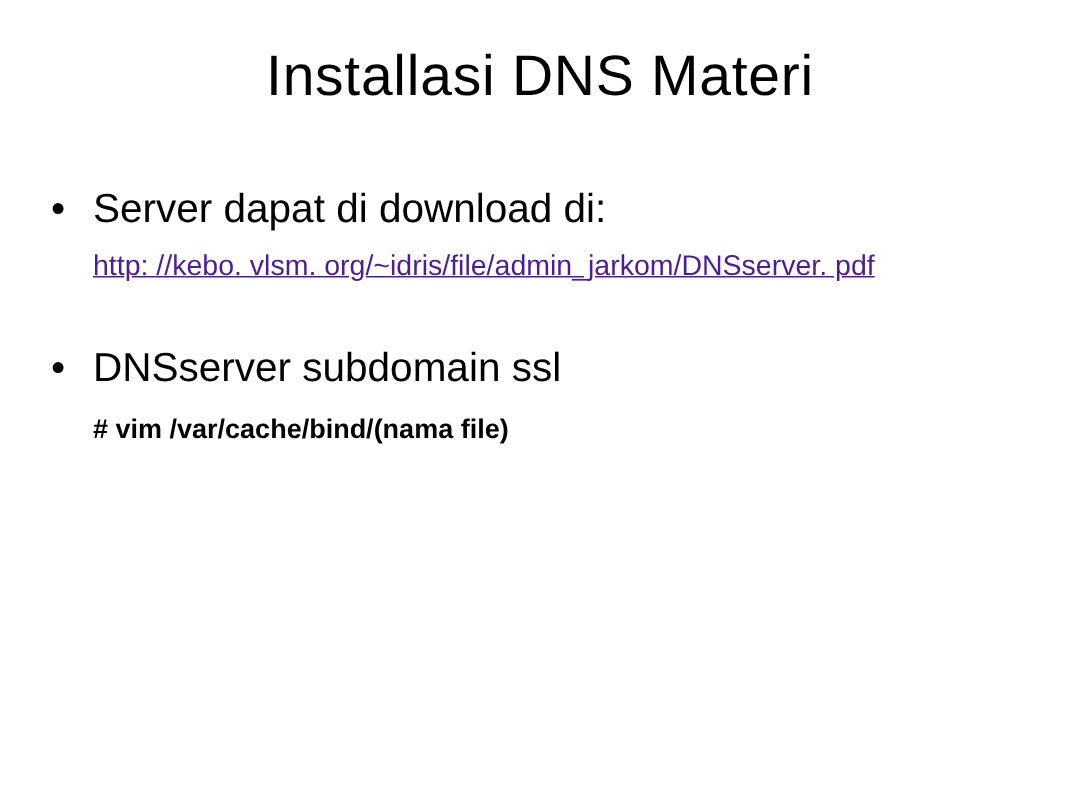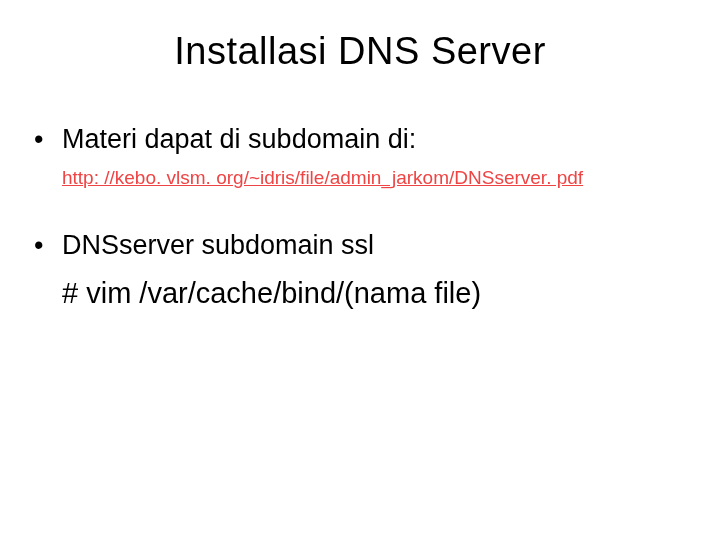--- a/index.html
+++ b/index.html
@@ -33,42 +33,43 @@
       content: "•";
       position: absolute;
       left: 6px;
       top: 0;
       font-size: 27px;
     }
     .sub-link {
       display: block;
       padding-left: 34px;
       font-size: 19px;
-      color: #ef4444;
+      color: #4c1d95;
       text-decoration: underline;
       margin-top: 10px;
       margin-bottom: 38px;
     }
     .bullet-text-line {
       padding-left: 34px;
-      font-size: 29px;
+      font-size: 18px;
       line-height: 1.35;
+      font-weight: bold;
     }
     .group-2 {
       margin-top: 6px;
     }
   </style>
 </head>
 <body>
 
-<h1 class="title">Installasi DNS Server</h1>
+<h1 class="title">Installasi DNS Materi</h1>
 
 <ul class="bullet-list">
   <li class="bullet-item">
-    <span>Materi dapat di subdomain di:</span>
+    <span>Server dapat di download di:</span>
   </li>
 </ul>
 <a class="sub-link">http: //kebo. vlsm. org/~idris/file/admin_jarkom/DNSserver. pdf</a>
 
 <ul class="bullet-list group-2">
   <li class="bullet-item">
     <span>DNSserver subdomain ssl</span>
   </li>
 </ul>
 <div class="bullet-text-line"># vim /var/cache/bind/(nama file)</div>

